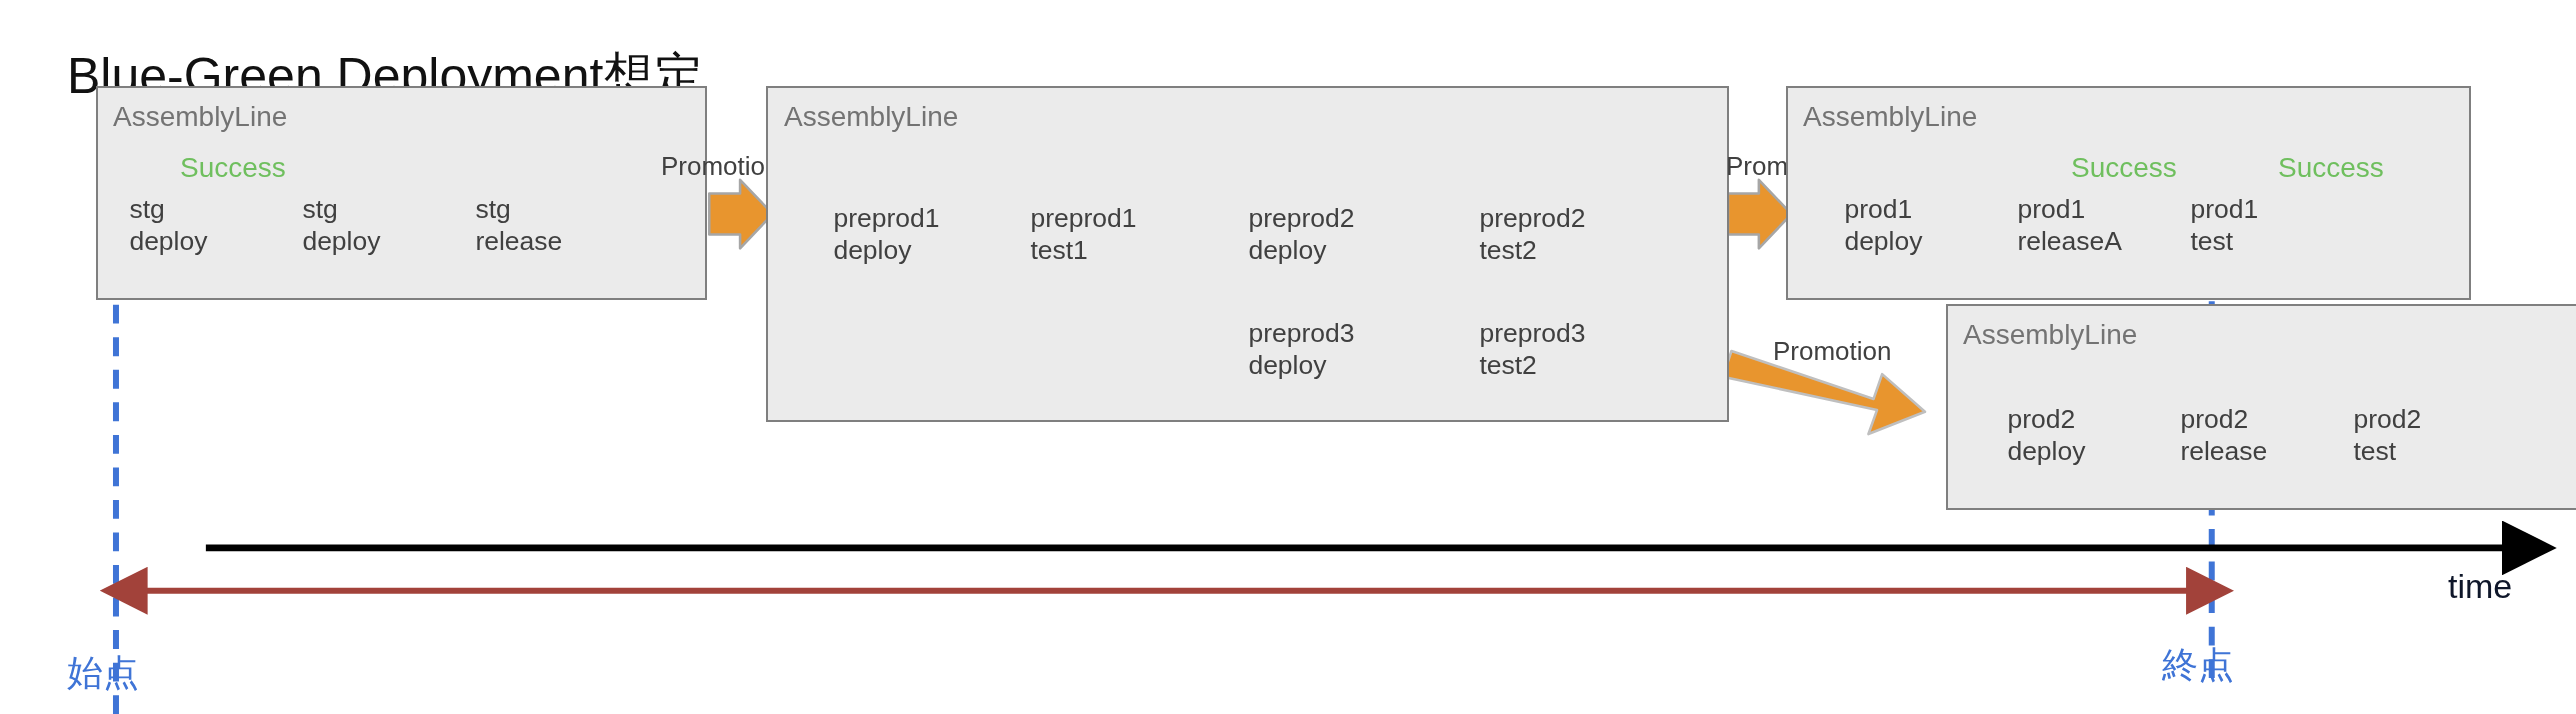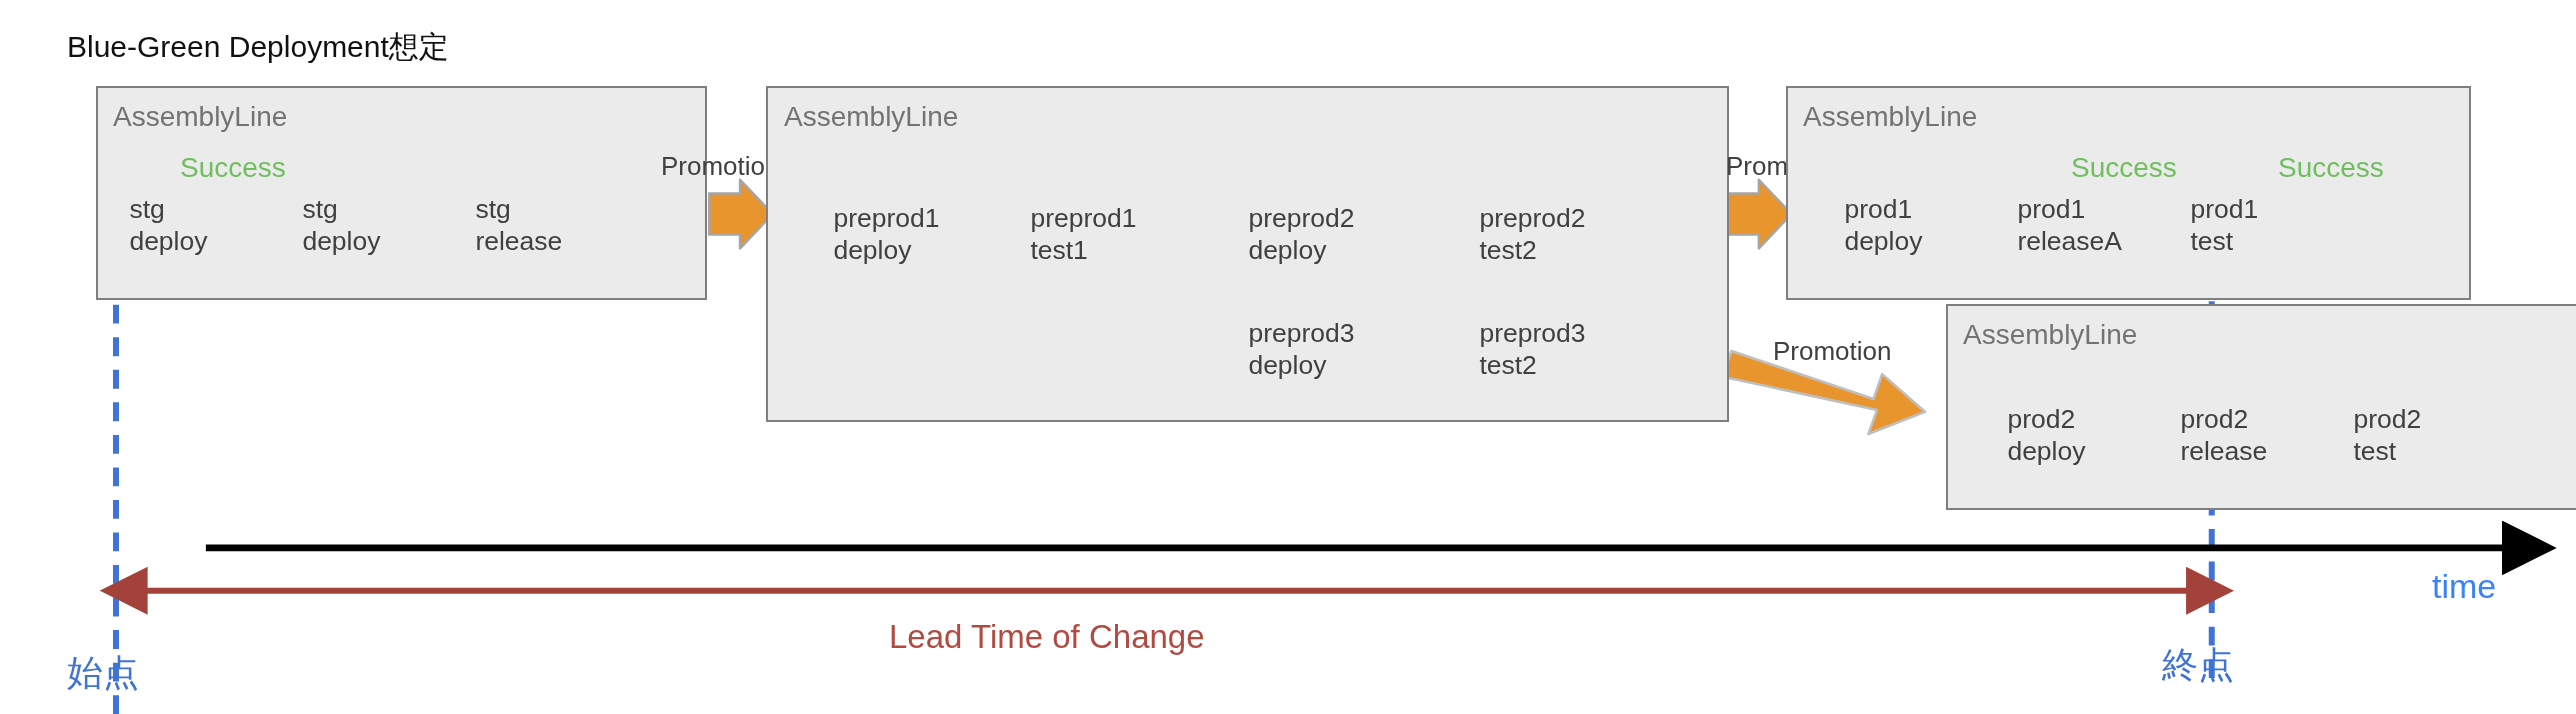--- a/index.html
+++ b/index.html
@@ -1,33 +1,33 @@
 <!DOCTYPE html>
 <html style="font-size:13.7px"><head>
 <meta charset="utf-8">
 <style>
   html,body{margin:0;padding:0;background:#ffffff;}
   body{width:2576px;height:714px;position:relative;overflow:hidden;
        font-family:"Liberation Sans","DejaVu Sans",sans-serif;color:#000;}
   .canvas{position:absolute;left:0;top:0;width:2576px;height:714px;}
   #bg-svg{position:absolute;left:0;top:0;width:2576px;height:714px;}
 
-  .title{position:absolute;left:67px;top:27px;font-size:30px;color:#111;white-space:nowrap;}
+  .title{position:absolute;left:67px;top:43px;font-size:50px;color:#111;white-space:nowrap;}
 
   .al-box{position:absolute;background:#ebebeb;border:2.6px solid #7f7f7f;box-sizing:border-box;}
   .al-label{position:absolute;font-size:28px;color:#737373;white-space:nowrap;}
 
   .chev{position:absolute;}
   .chev .lbl{position:absolute;left:15.4px;top:22px;font-size:26.5px;line-height:32px;color:#404040;white-space:nowrap;}
 
   .success{position:absolute;font-size:28px;color:#6fbf5e;font-weight:400;white-space:nowrap;}
   .promo{position:absolute;font-size:26px;color:#404040;white-space:nowrap;}
 
   .note{position:absolute;font-size:31px;color:#000;white-space:nowrap;}
-  .timelabel{position:absolute;font-size:34px;color:#3b82f6;white-space:nowrap;}
+  .timelabel{position:absolute;font-size:34px;color:#0f172a;white-space:nowrap;margin-left:16px;}
   .ltc{position:absolute;font-size:33px;color:#b14a41;white-space:nowrap;}
   .jp{position:absolute;font-size:36px;color:#3f74d6;white-space:nowrap;}
 </style>
 </head>
 <body>
 
 <div class="canvas">
 
   <svg id="bg-svg" viewBox="0 0 3008 834">
     <defs>
@@ -217,18 +217,17 @@
       <span>prod2</span><br><span>release</span>
     </span>
   </div>
   <div class="chev" style="left:2338px;top:381px;width:171px;height:108px;">
     <span class="lbl">
       <span>prod2</span><br><span>test</span>
     </span>
   </div>
 
   <div class="timelabel" style="left:2432px;top:567px;">time</div>
-  <div class="ltc" style="left:889px;top:618px;">Lead Time of Change</div>
   <div class="jp" style="left:67px;top:641px;margin-top:8px;">始点</div>
   <div class="jp" style="left:2162px;top:641px;">終点</div>
 
 </div>
 
 
 </body></html>

